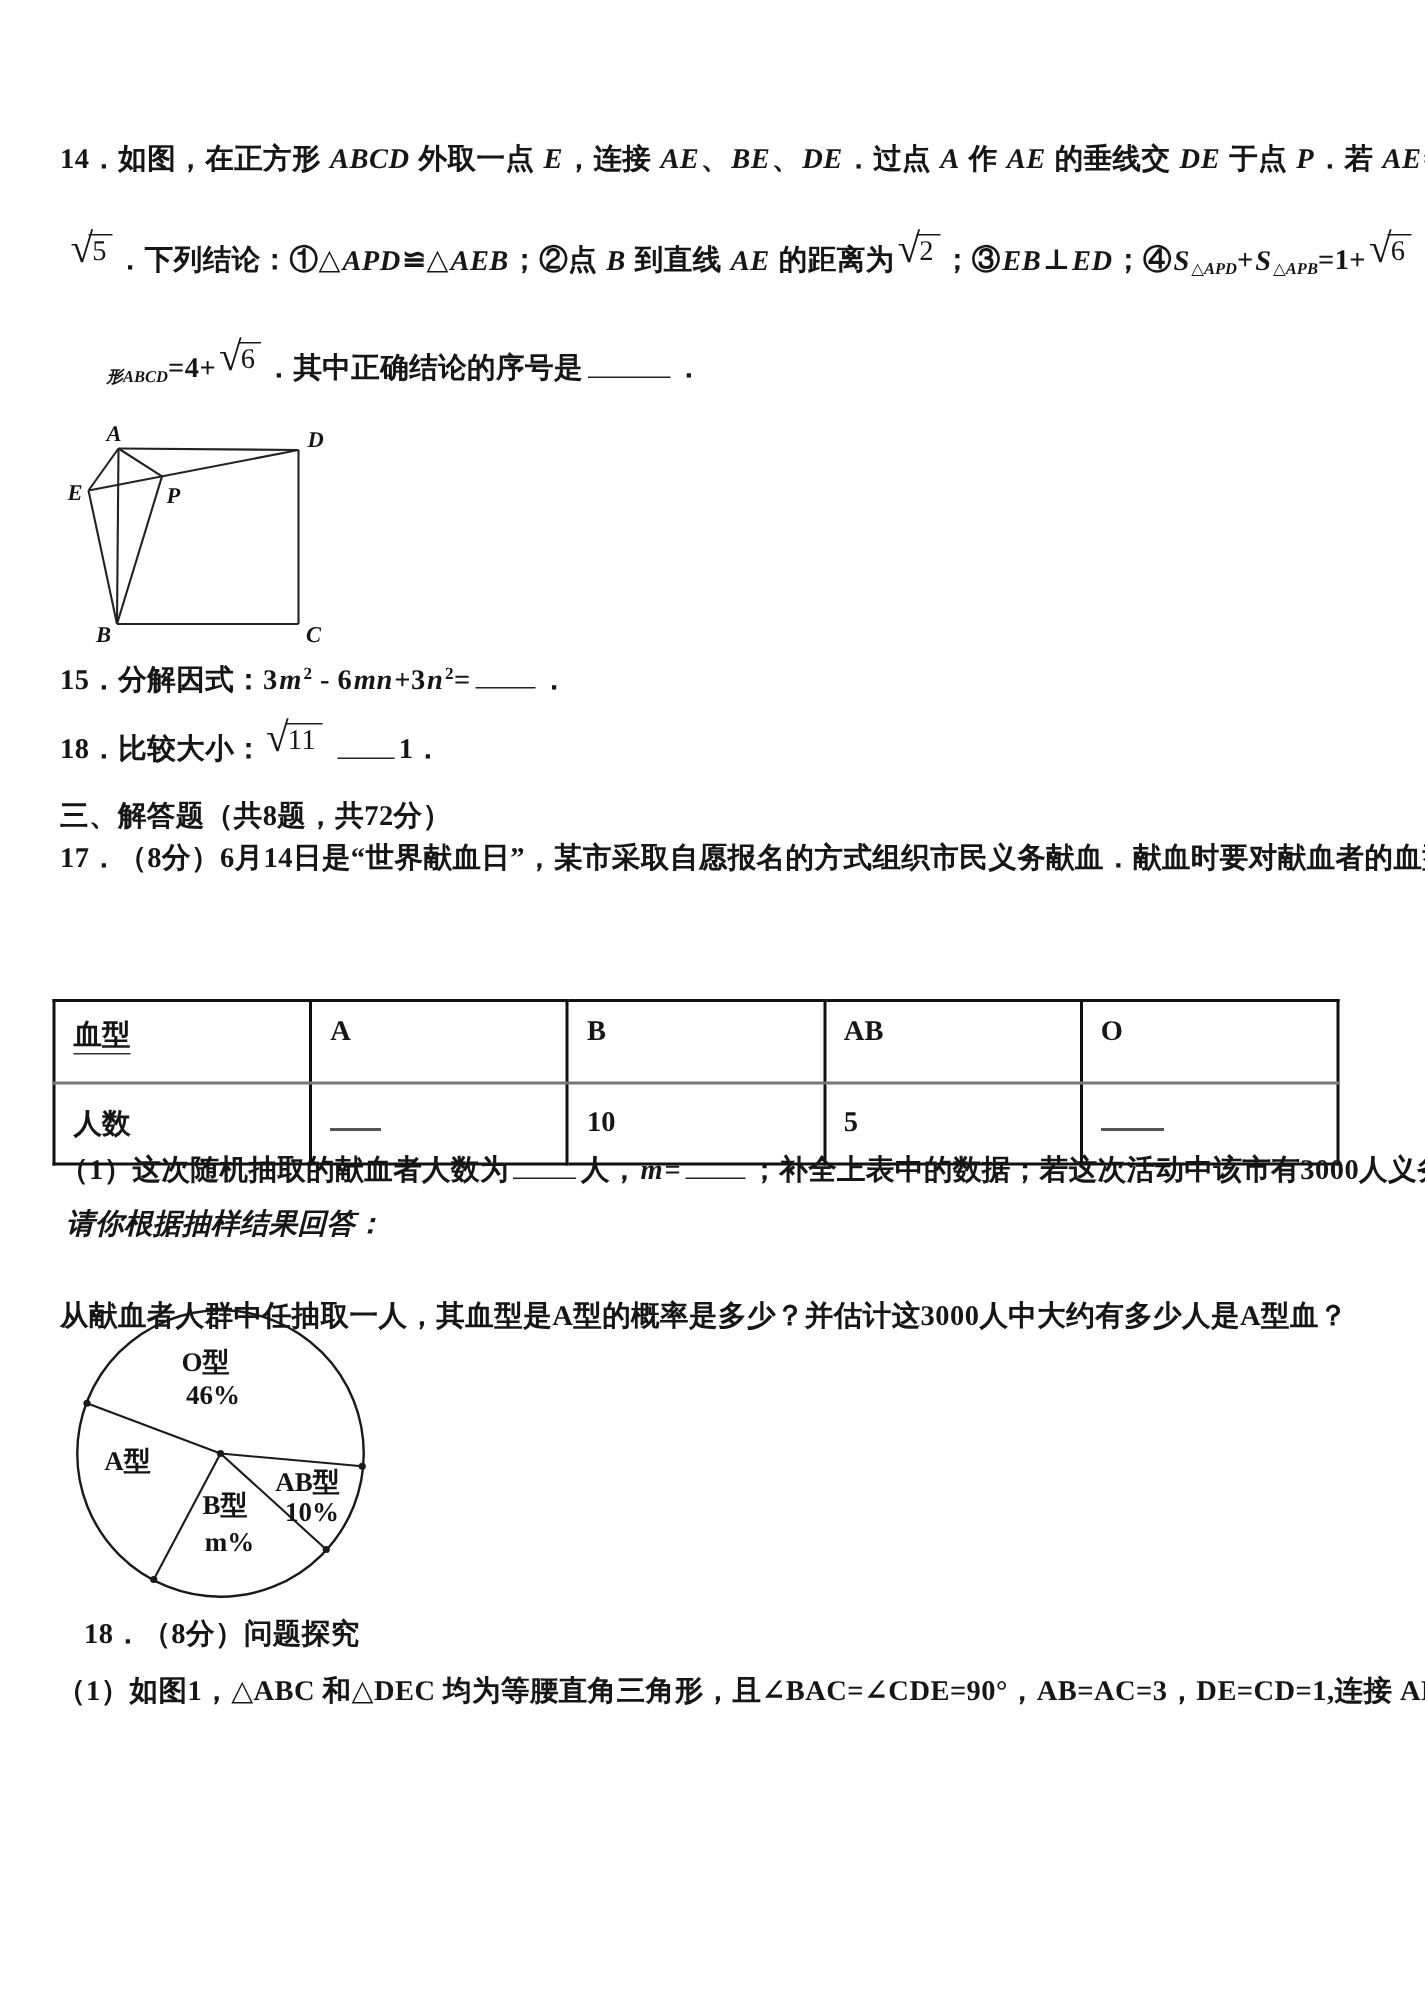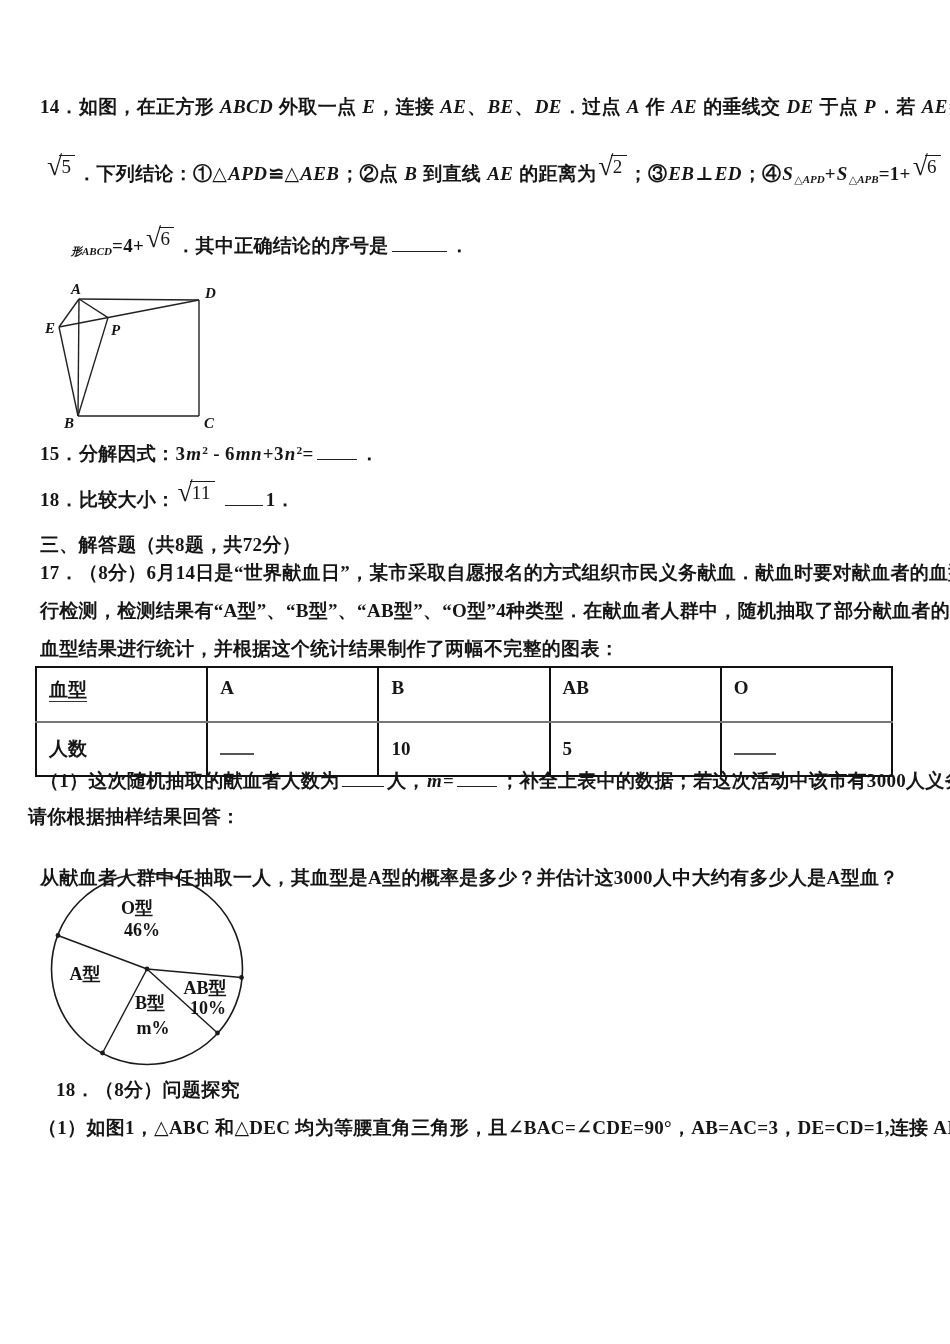--- a/index.html
+++ b/index.html
@@ -63,22 +63,20 @@
     <text class="fig-label" x="159" y="148">C</text>
   </svg>
 
   <div class="line" style="left:40px; top:441px;"><span>15．分解因式：</span><span>3</span><span class="m">m</span><span class="sup">2</span><span> - 6</span><span class="m">mn</span><span>+3</span><span class="m">n</span><span class="sup">2</span><span>=</span><span class="blank" style="width: 40px;"></span><span>．</span></div>
 
   <div class="line" style="left:40px; top:478px;"><span>18．比较大小：</span><span class="sqrt"><span class="rt">√</span><span class="rad">11</span></span><span> </span><span class="blank" style="width: 38px;"></span><span>1．</span></div>
 
   <div class="line bold" style="left:40px; top:532px;">三、解答题（共8题，共72分）</div>
 
   <div class="line" style="left:40px; top:560px;">17．（8分）6月14日是“世界献血日”，某市采取自愿报名的方式组织市民义务献血．献血时要对献血者的血型进</div>
-  <div class="line" style="left:40px; top:598px;">行检测，检测结果有“A型”、“B型”、“AB型”、“O型”4种类型．在献血者人群中，随机抽取了部分献血者的</div>
-  <div class="line" style="left:40px; top:636px;">血型结果进行统计，并根据这个统计结果制作了两幅不完整的图表：</div>
 
   <table class="btable">
     <tbody>
         <tr class="hdr">
       <td><span class="u-label">血型</span></td>
       <td>A</td>
       <td>B</td>
       <td>AB</td>
       <td>O</td>
     </tr>
@@ -86,21 +84,21 @@
       <td>人数</td>
       <td><span class="cell-blank" style="width:34px;"></span></td>
       <td>10</td>
       <td>5</td>
       <td><span class="cell-blank" style="width:42px;"></span></td>
     </tr>
   </tbody>
     </table>
 
   <div class="line" style="left:40px; top:768px;"><span>（1）这次随机抽取的献血者人数为</span><span class="blank" style="width: 42px;"></span><span>人，</span><span class="m">m</span><span>=</span><span class="blank" style="width: 40px;"></span><span>；补全上表中的数据；若这次活动中该市有3000人义务献血，</span></div>
-  <div class="line" style="left:28px; top:804px;">请你根据抽样结果回答：</div>
+  <div class="line" style="left:44px; top:804px;font-style:italic;">请你根据抽样结果回答：</div>
   <div class="line" style="left:40px; top:841px;margin-top:24px;">从献血者人群中任抽取一人，其血型是A型的概率是多少？并估计这3000人中大约有多少人是A型血？</div>
 
   <svg style="position:absolute; left:40px; top:862px;" width="215" height="215" viewBox="0 0 215 215">
     <circle cx="107" cy="107" r="95.5" fill="none" stroke="#1a1a1a" stroke-width="1.6"></circle>
     <g stroke="#1a1a1a" stroke-width="1.4">
       <line x1="107" y1="107" x2="18" y2="73.5"></line>
       <line x1="107" y1="107" x2="201.5" y2="115.5"></line>
       <line x1="107" y1="107" x2="177.5" y2="171"></line>
       <line x1="107" y1="107" x2="62.5" y2="191"></line>
     </g>

